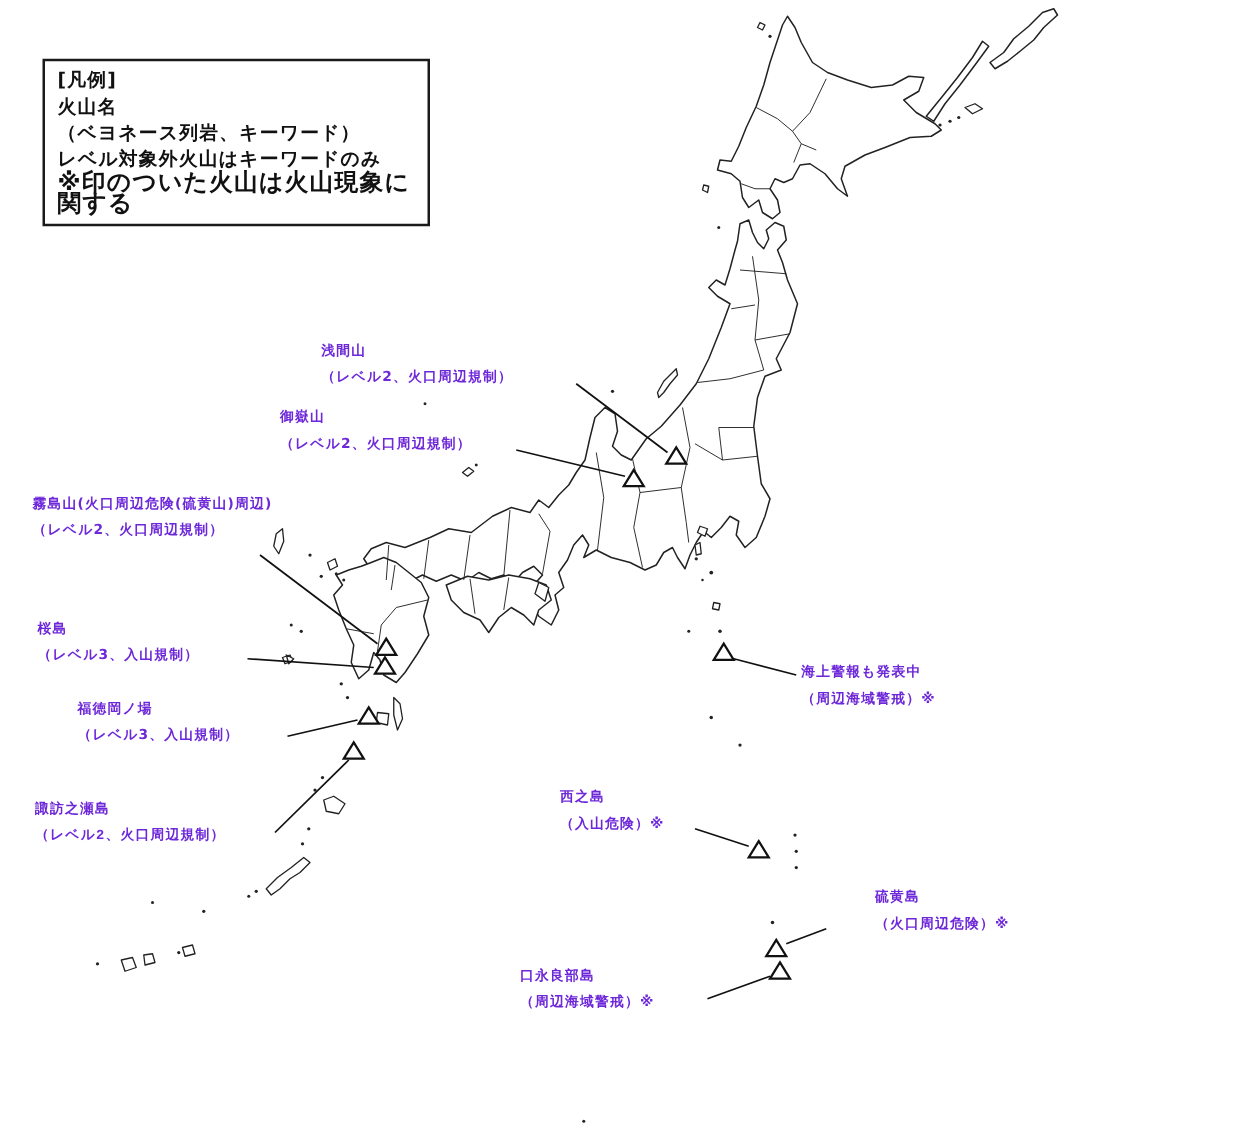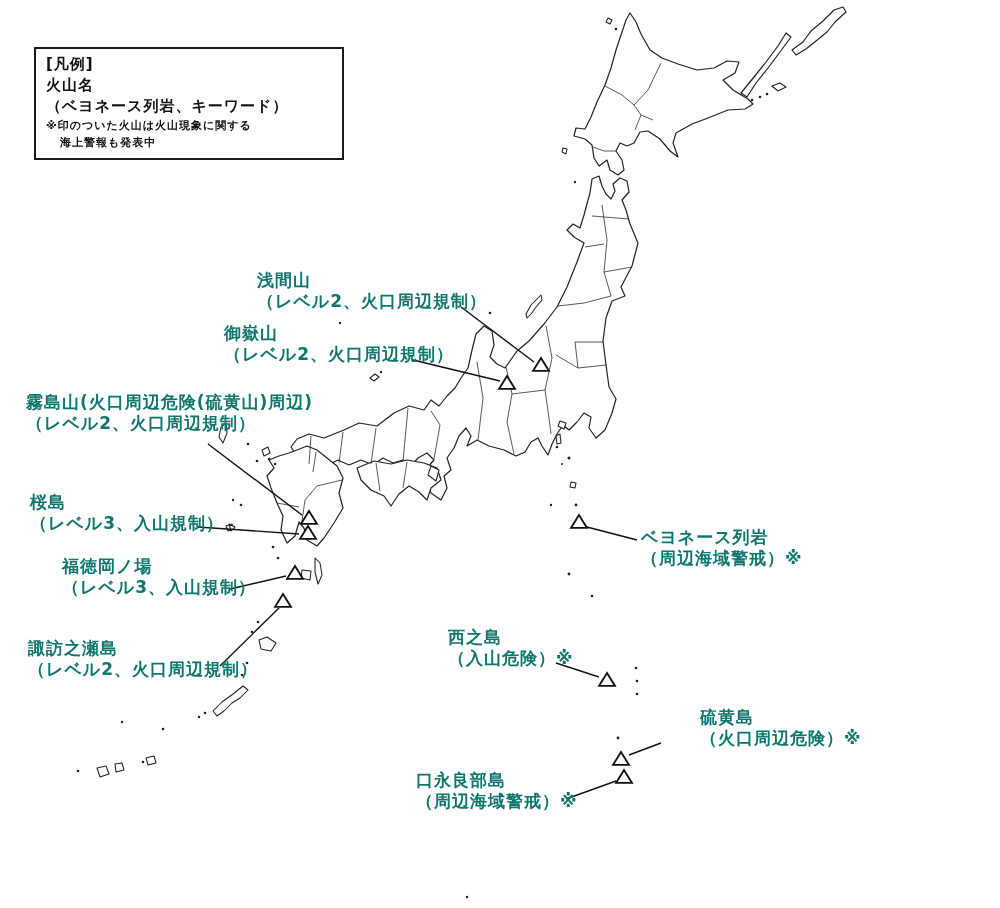--- a/index.html
+++ b/index.html
@@ -10,30 +10,30 @@
   }
   #stage{position:absolute;left:0;top:0;width:1000px;height:857px;padding-left:15px;}
   #map{position:absolute;left:0;top:0;}
   .coast{fill:#ffffff;stroke:#222;stroke-width:1.2;stroke-linejoin:round;}
   .pref{fill:none;stroke:#222;stroke-width:.75;stroke-linejoin:round;}
   .islet{fill:#ffffff;stroke:#222;stroke-width:1.05;stroke-linejoin:round;}
   .dot{fill:#222;}
   .leader{stroke:#111;stroke-width:1.4;}
   .marker{fill:#ffffff;stroke:#111;stroke-width:1.8;stroke-linejoin:miter;}
   .vlabel{
-    position:absolute;white-space:nowrap;font-size:17px;line-height:21px;
-    font-weight:600;letter-spacing:1px;color:#0f766e;
+    position:absolute;white-space:nowrap;font-size:11px;line-height:21px;
+    font-weight:600;letter-spacing:1px;color:#6d28d9;
   }
   #legend{
     position:absolute;left:34px;top:47px;width:310px;box-sizing:border-box;
     border:2px solid #1a1a1a;background:#fff;padding:5px 10px 7px 10px;
     font-weight:600;letter-spacing:1px;
   }
   .legend-line{font-size:15px;line-height:21px;}
-  .legend-note{font-size:11px;line-height:17px;}
+  .legend-note{font-size:19px;line-height:17px;}
   .legend-note.indent{padding-left:14px;}
 </style>
 </head>
 <body>
 
 <div id="stage">
 
   <svg id="map" width="1000" height="908" viewBox="0 0 1000 908">
 
     <g>
@@ -159,22 +159,22 @@
         <polygon points="607,672.94 599,685.94 615,685.94" class="marker"></polygon>
         <polygon points="621,751.94 613,764.94 629,764.94" class="marker"></polygon>
         <polygon points="624,769.94 616,782.94 632,782.94" class="marker"></polygon>
       </g>
   </svg>
 
   <div id="legend">
     <div class="legend-line">[凡例]</div>
     <div class="legend-line">火山名</div>
     <div class="legend-line">（ベヨネース列岩、キーワード）</div>
+    <div class="legend-line">レベル対象外火山はキーワードのみ</div>
     <div class="legend-note">※印のついた火山は火山現象に関する</div>
-    <div class="legend-note indent">海上警報も発表中</div>
   </div>
 
   <div id="labels">
       <div class="vlabel" style="left: 257px; top: 270px;">
         <div>浅間山</div>
         <div>（レベル2、火口周辺規制）</div>
       </div>
       <div class="vlabel" style="left: 224px; top: 323px;">
         <div>御嶽山</div>
         <div>（レベル2、火口周辺規制）</div>
@@ -184,26 +184,26 @@
         <div>（レベル2、火口周辺規制）</div>
       </div>
       <div class="vlabel" style="left: 30px; top: 492px;">
         <div>桜島</div>
         <div>（レベル3、入山規制）</div>
       </div>
       <div class="vlabel" style="left: 62px; top: 556px;">
         <div>福徳岡ノ場</div>
         <div>（レベル3、入山規制）</div>
       </div>
-      <div class="vlabel" style="left: 28px; top: 638px;">
+      <div class="vlabel" style="left: 28px; top: 638px; font-family: Liberation Mono, monospace;">
         <div>諏訪之瀬島</div>
         <div>（レベル2、火口周辺規制）</div>
       </div>
       <div class="vlabel" style="left: 641px; top: 527px;">
-        <div>ベヨネース列岩</div>
+        <div>海上警報も発表中</div>
         <div>（周辺海域警戒）※</div>
       </div>
       <div class="vlabel" style="left: 448px; top: 627px;">
         <div>西之島</div>
         <div>（入山危険）※</div>
       </div>
       <div class="vlabel" style="left: 664px; top: 707px; margin-left: 36px;">
         <div>硫黄島</div>
         <div>（火口周辺危険）※</div>
       </div>

